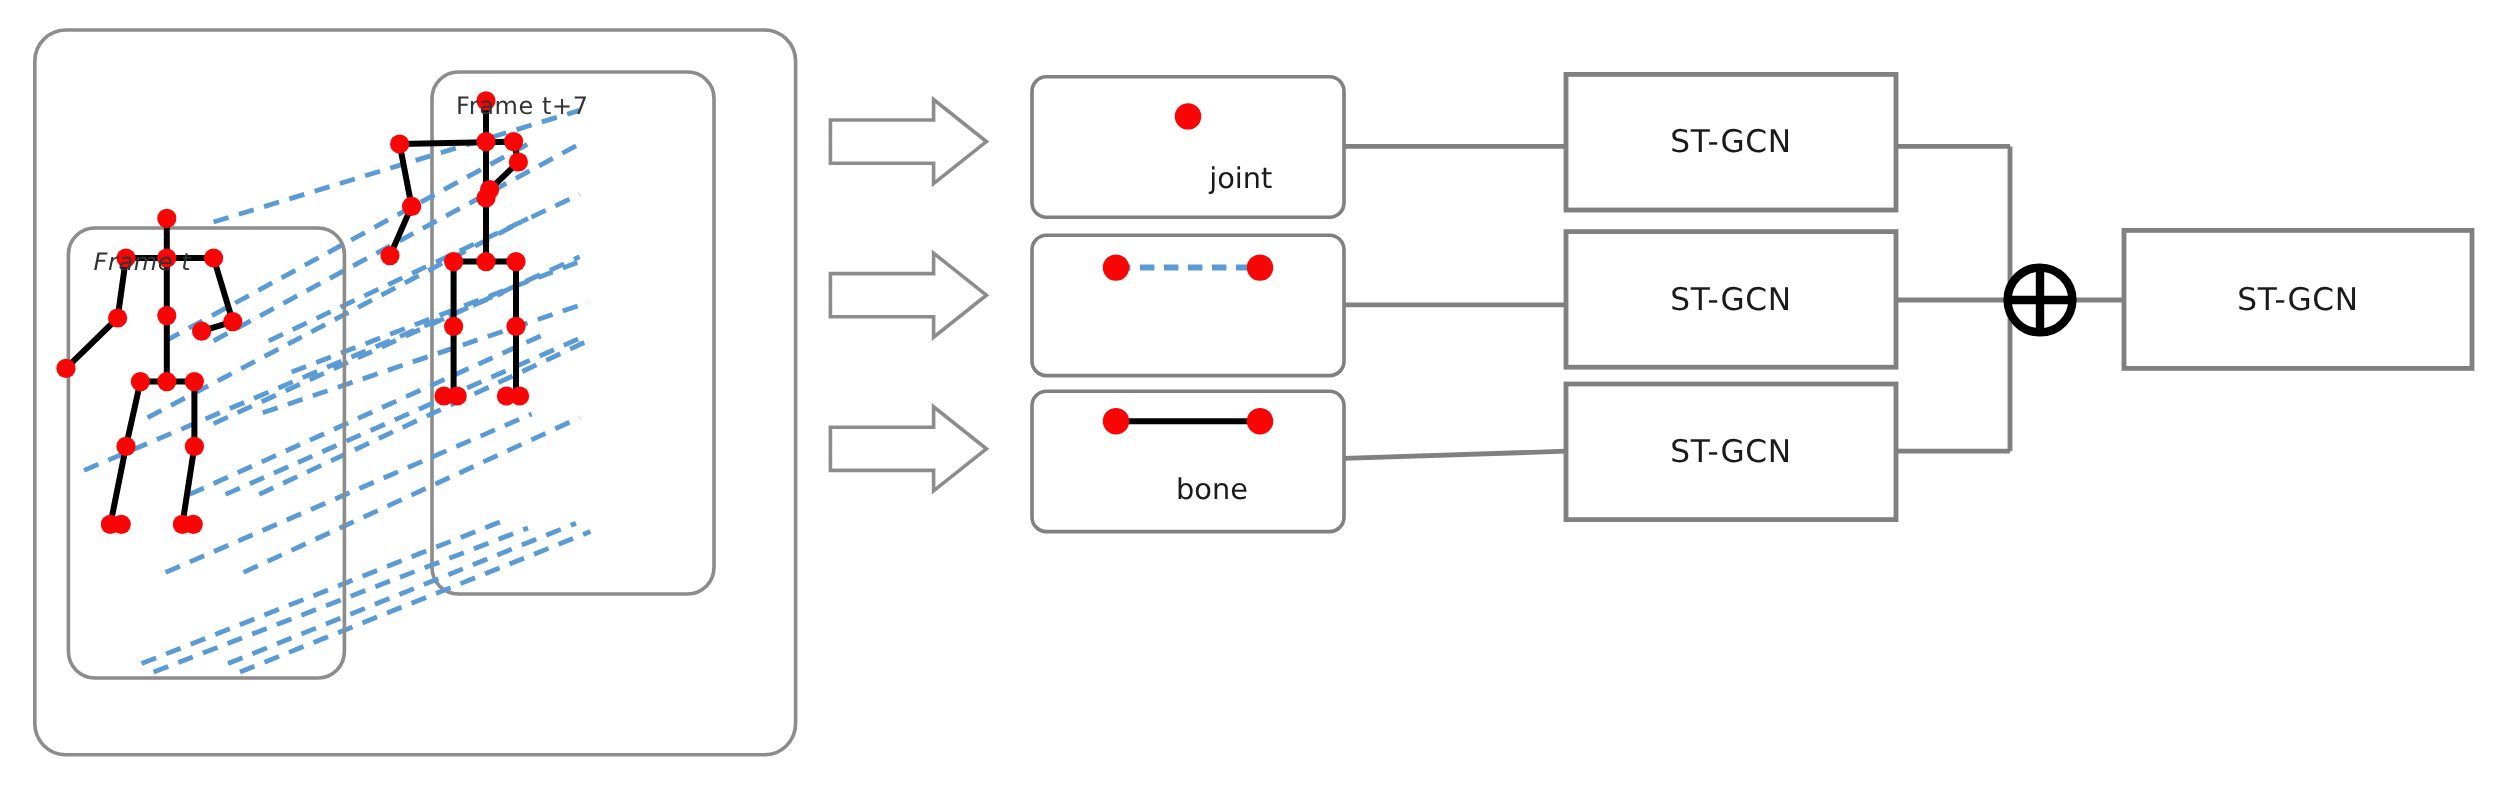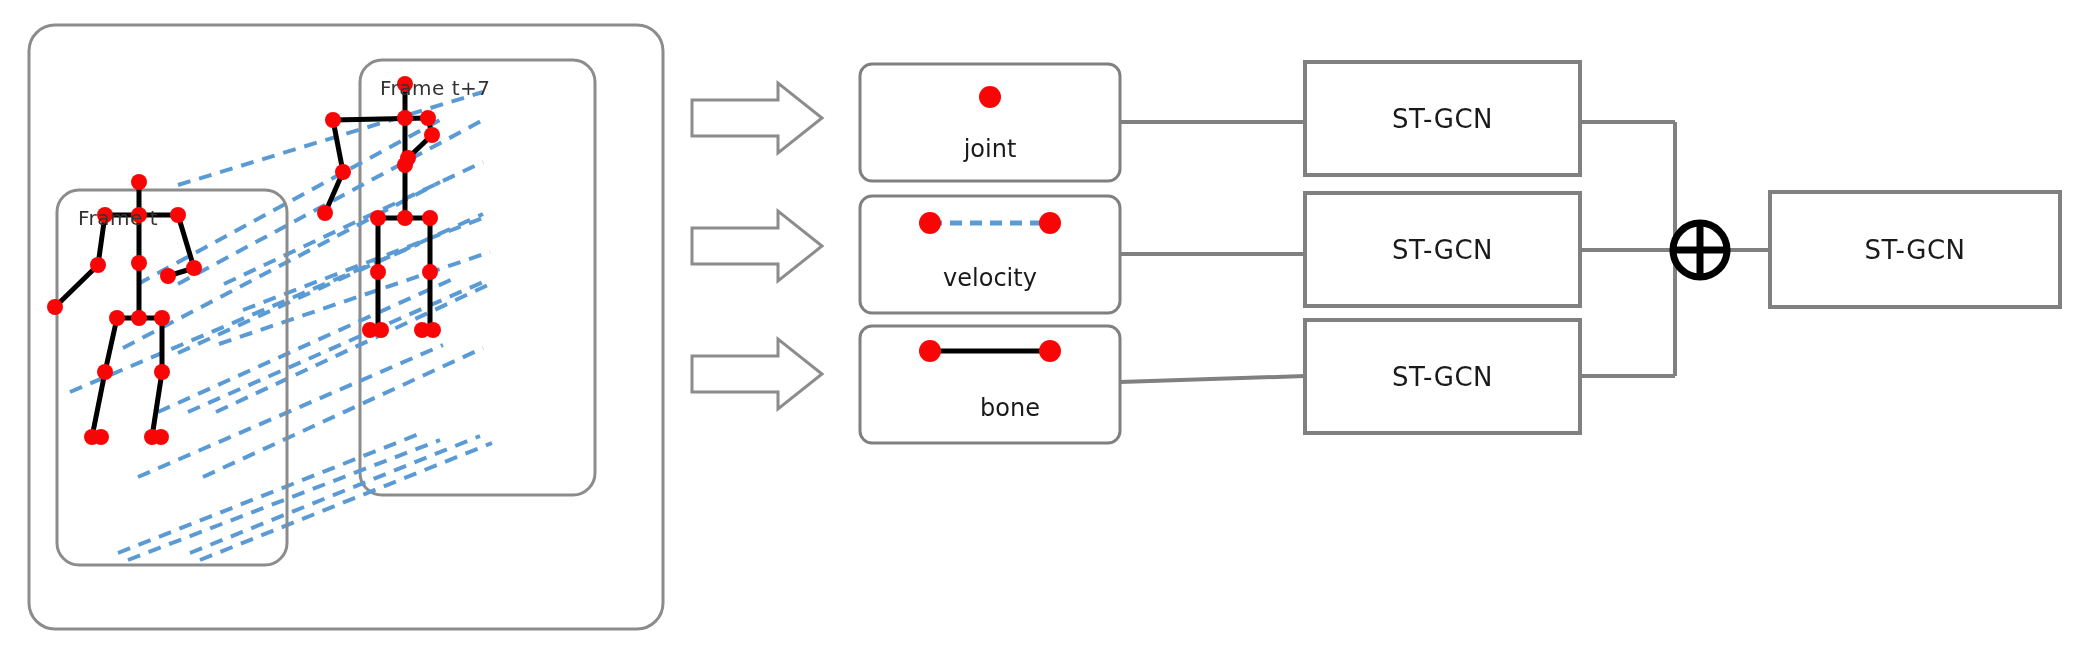--- a/index.html
+++ b/index.html
@@ -220,27 +220,26 @@
 
     <g>
       <circle cx="1700" cy="250" r="27" fill="#ffffff" stroke="#000000" stroke-width="7"></circle>
       <line x1="1700" y1="226" x2="1700" y2="274" stroke="#000000" stroke-width="7"></line>
       <line x1="1676" y1="250" x2="1724" y2="250" stroke="#000000" stroke-width="7"></line>
     </g>
 
     <rect x="1770" y="192" width="290" height="115" fill="#ffffff" stroke="#808080" stroke-width="4"></rect>
   </svg>
 
-  <div class="txt frame-label" style="left:78px; top:206px;">Frame t</div>
+  <div class="txt frame-label" style="left:78px; top:206px;font-style:italic;">Frame t</div>
 
   <div class="txt frame-label" style="left:380px; top:76px;">Frame t+7</div>
 
-  <div class="txt stream-label centerbox" style="left:860px; top:133px; width:260px; height:32px;">joint</div>
-
-  <div class="txt stream-label centerbox" style="left:860px; top:262px; width:260px; height:32px;">velocity</div>
+  <div class="txt stream-label centerbox" style="left:860px; top:133px; width:260px; height:32px;padding-left:44px;">joint</div>
+
 
   <div class="txt stream-label centerbox" style="left:860px; top:392px; width:300px; height:32px;">bone</div>
 
   <div class="txt gcn-label centerbox" style="left:1305px; top:62px; width:275px; height:113px;">ST-GCN</div>
 
   <div class="txt gcn-label centerbox" style="left:1305px; top:193px; width:275px; height:113px;">ST-GCN</div>
 
   <div class="txt gcn-label centerbox" style="left:1305px; top:320px; width:275px; height:113px;">ST-GCN</div>
 
   <div class="txt gcn-label centerbox" style="left:1770px; top:192px; width:290px; height:115px;">ST-GCN</div>

